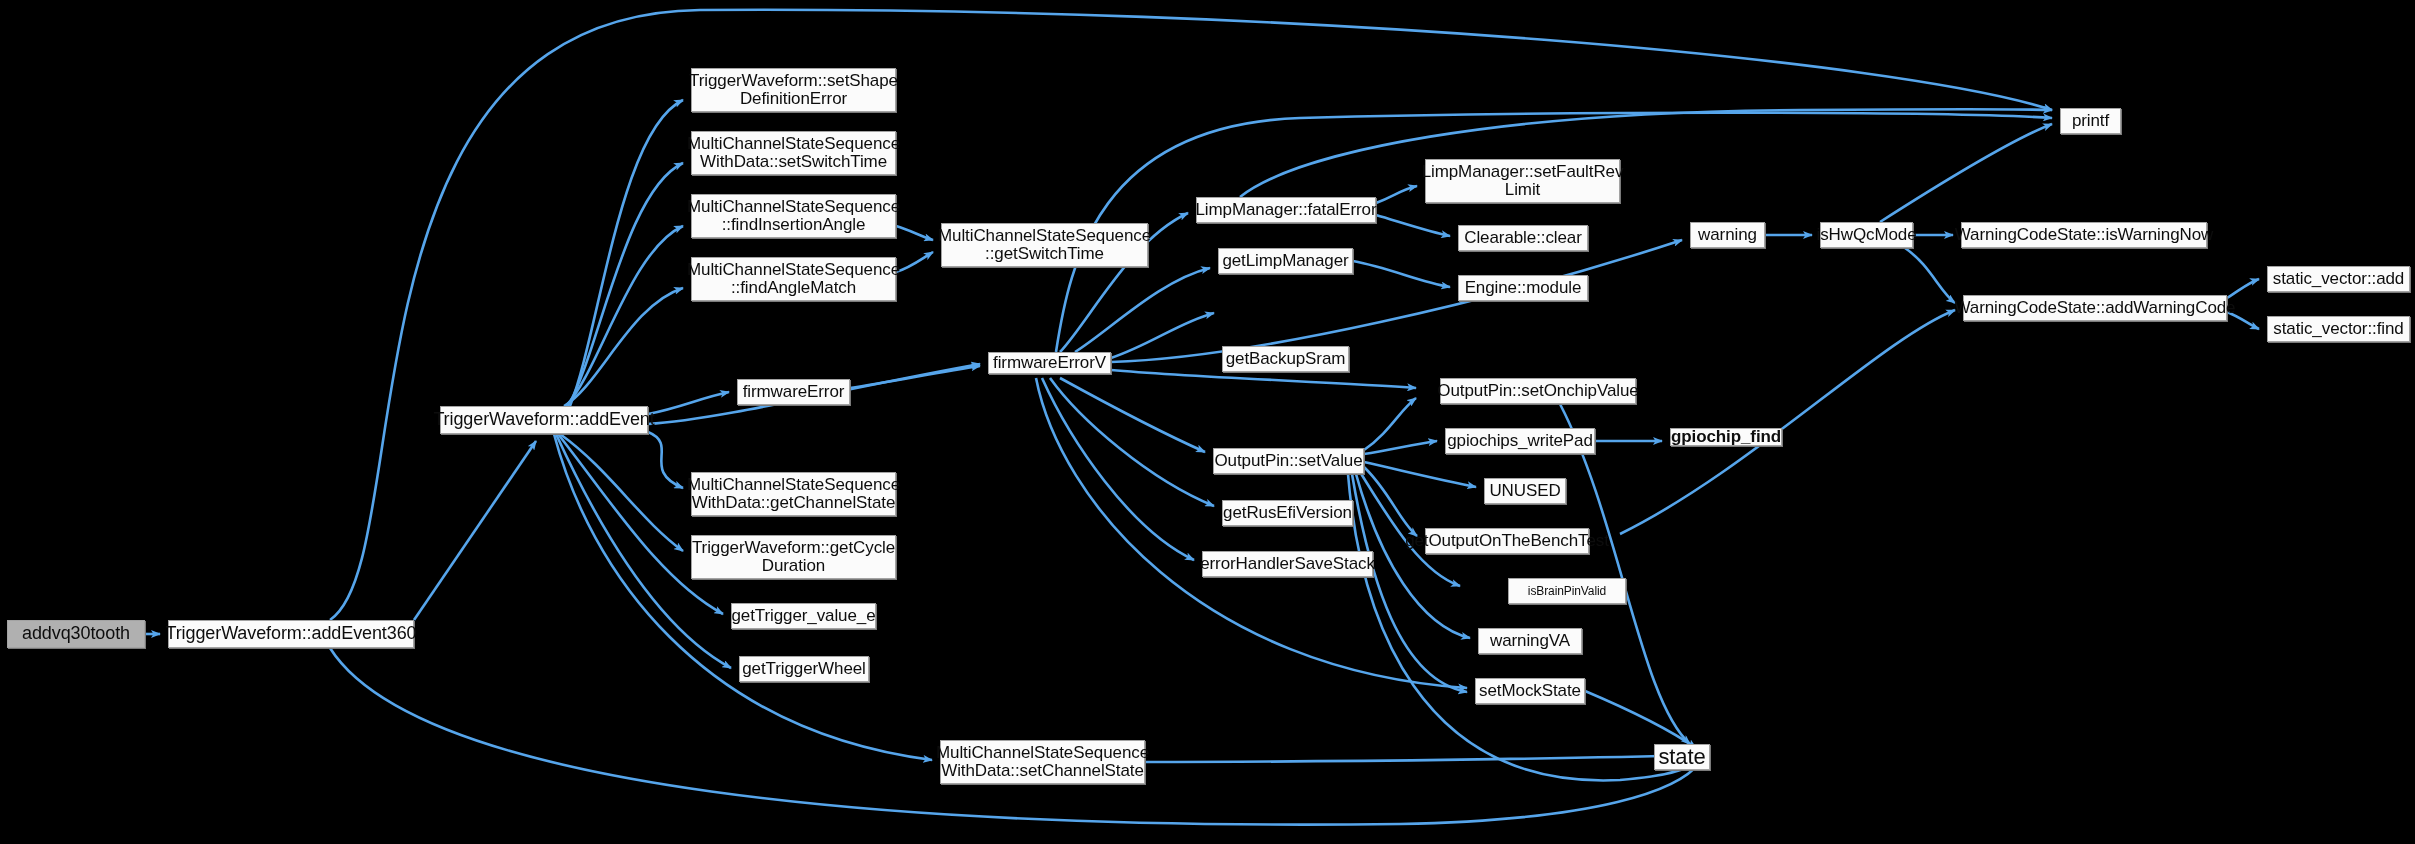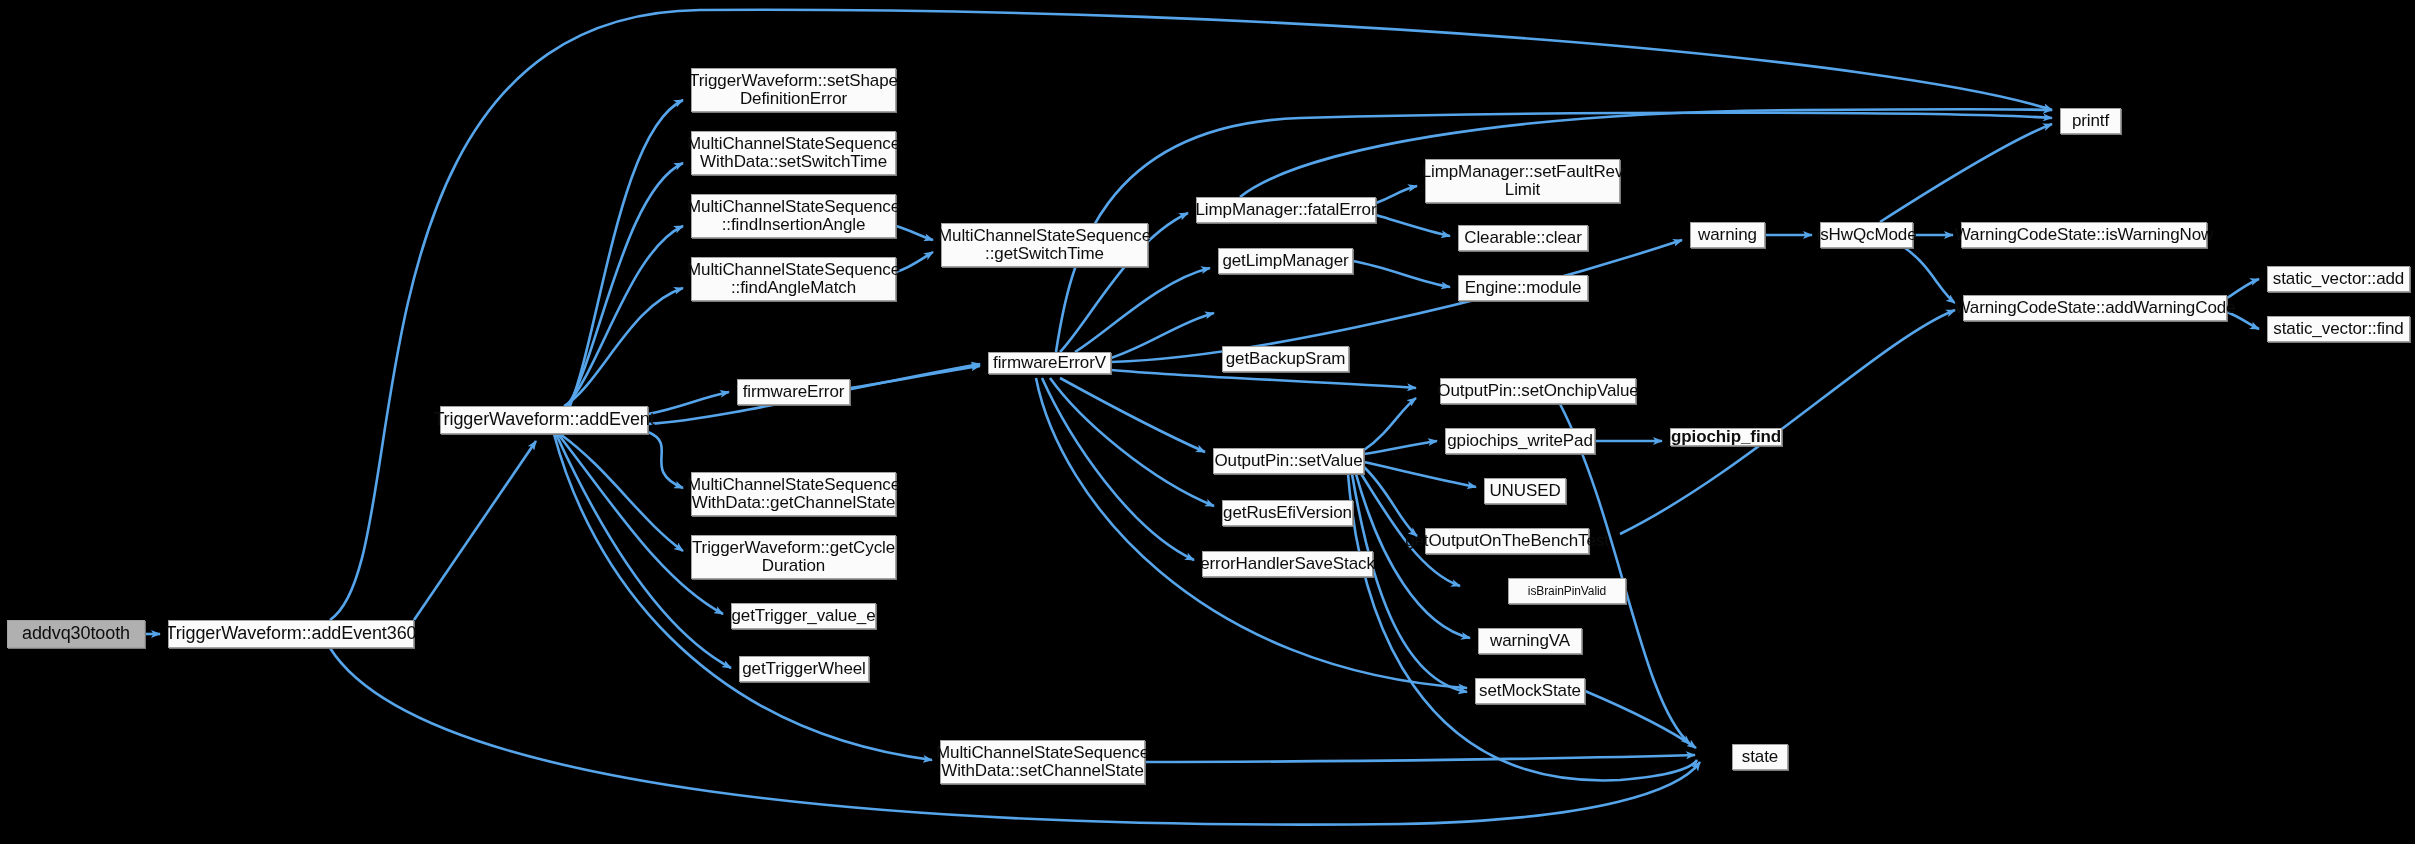--- a/index.html
+++ b/index.html
@@ -166,21 +166,21 @@
       </div>
       <div class="node" style="left: 1468px; top: 578px; width: 118px; height: 26px; font-size: 12px; margin-left: 40px;">
         <span>isBrainPinValid</span>
       </div>
       <div class="node" style="left: 1478px; top: 628px; width: 104px; height: 26px; font-size: 17px;">
         <span>warningVA</span>
       </div>
       <div class="node" style="left: 1475px; top: 678px; width: 110px; height: 26px; font-size: 17px;">
         <span>setMockState</span>
       </div>
-      <div class="node" style="left: 1732px; top: 744px; width: 56px; height: 26px; font-size: 17px;">
+      <div class="node" style="left: 1654px; top: 744px; width: 56px; height: 26px; font-size: 22px;">
         <span>state</span>
       </div>
       <div class="node" style="left: 1690px; top: 222px; width: 75px; height: 26px; font-size: 17px;">
         <span>warning</span>
       </div>
       <div class="node" style="left: 1820px; top: 222px; width: 93px; height: 26px; font-size: 17px;">
         <span>isHwQcMode</span>
       </div>
       <div class="node" style="left: 2060px; top: 108px; width: 61px; height: 26px; font-size: 17px;">
         <span>printf</span>

